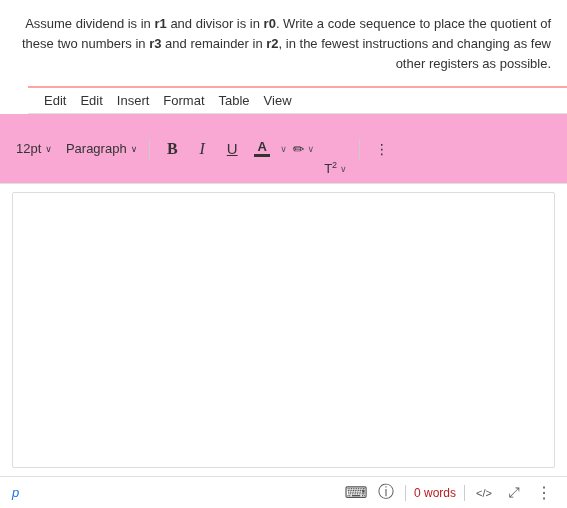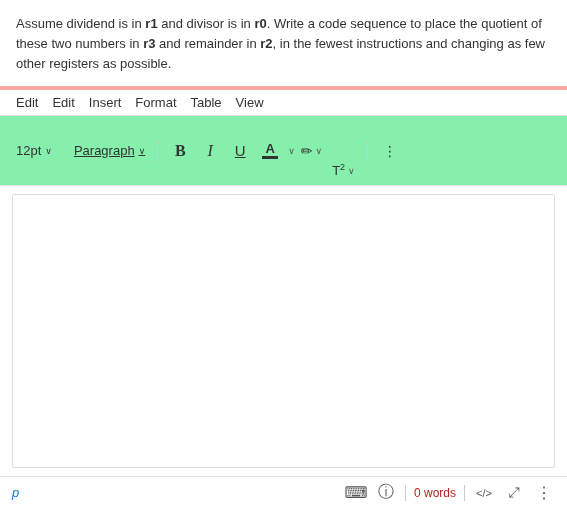--- a/index.html
+++ b/index.html
@@ -1,18 +1,19 @@
 <!DOCTYPE html>
 <html><head>
   <meta charset="utf-8">
   <style>
     * {
       box-sizing: border-box;
       margin: 0;
       padding: 0;
+      text-align: right;
     }
 
     body {
       font-family: -apple-system, BlinkMacSystemFont, 'Segoe UI', sans-serif;
       background: #fff;
       width: 567px;
       height: 508px;
       overflow: hidden;
       display: flex;
       flex-direction: column;
@@ -27,38 +28,39 @@
 
     .question-text strong, .question-text b {
       font-weight: bold;
     }
 
     .menu-bar {
       display: flex;
       align-items: center;
       padding: 2px 16px;
       gap: 14px;
-      border-top: 4px solid #fca5a5;
+      border-top: 2px solid #fca5a5;
       border-bottom: 1px solid #e0e0e0;
       background: #fff;
+      margin-left: 28px;
     }
 
     .menu-item {
       font-size: 13px;
       color: #333;
       cursor: pointer;
       padding: 3px 0;
     }
 
     .toolbar {
       display: flex;
       align-items: center;
       padding: 4px 12px;
       gap: 2px;
-      background: #86efac;
+      background: #f9a8d4;
       border-bottom: 1px solid #e0e0e0;
     }
 
     .toolbar-separator {
       width: 1px;
       height: 20px;
       background: #ccc;
       margin: 0 6px;
     }
 
@@ -231,21 +233,21 @@
   <span class="menu-item">Table</span>
   <span class="menu-item">View</span>
 </div>
 
 <div class="toolbar">
   <div class="toolbar-select">
     <span>12pt</span>
     <span class="chevron-down">∨</span>
   </div>
 
-  <div class="toolbar-select" style="margin-left: 12px; text-decoration: underline;">
+  <div class="toolbar-select" style="margin-left: 4px;">
     <span>Paragraph</span>
     <span class="chevron-down">∨</span>
   </div>
 
   <div class="toolbar-separator"></div>
 
   <button class="toolbar-btn bold">B</button>
   <button class="toolbar-btn italic">I</button>
   <button class="toolbar-btn underline">U</button>
 

